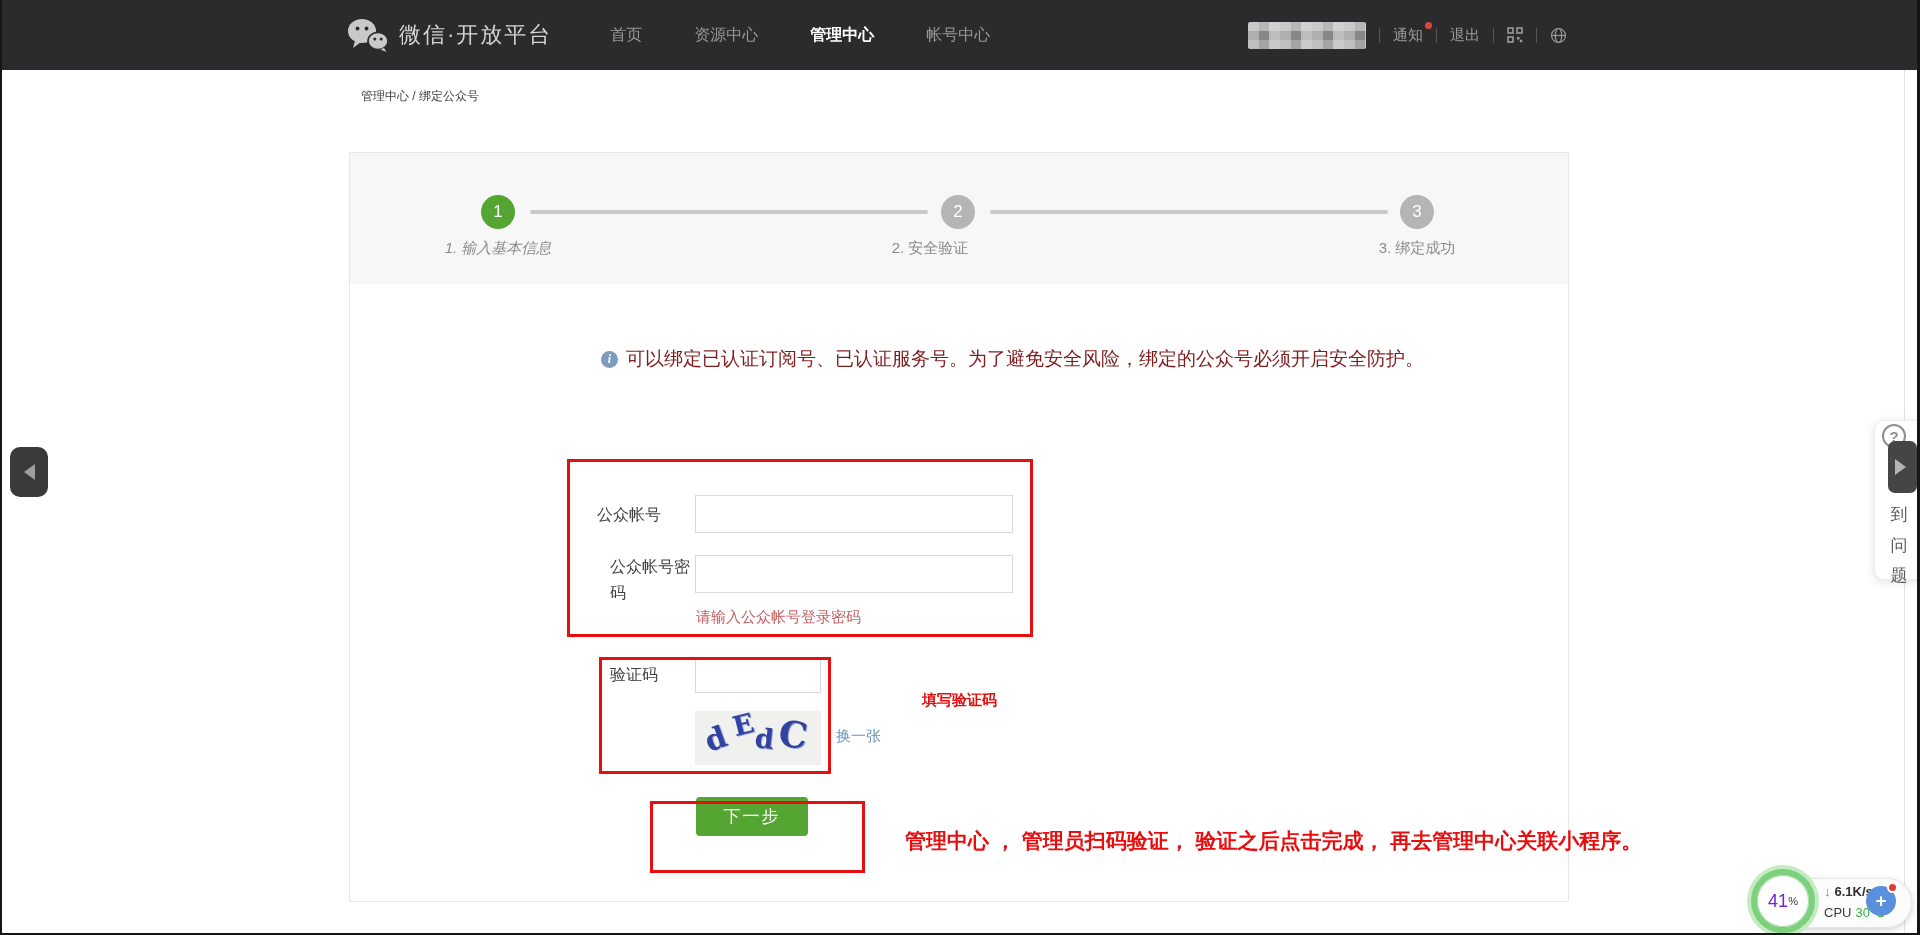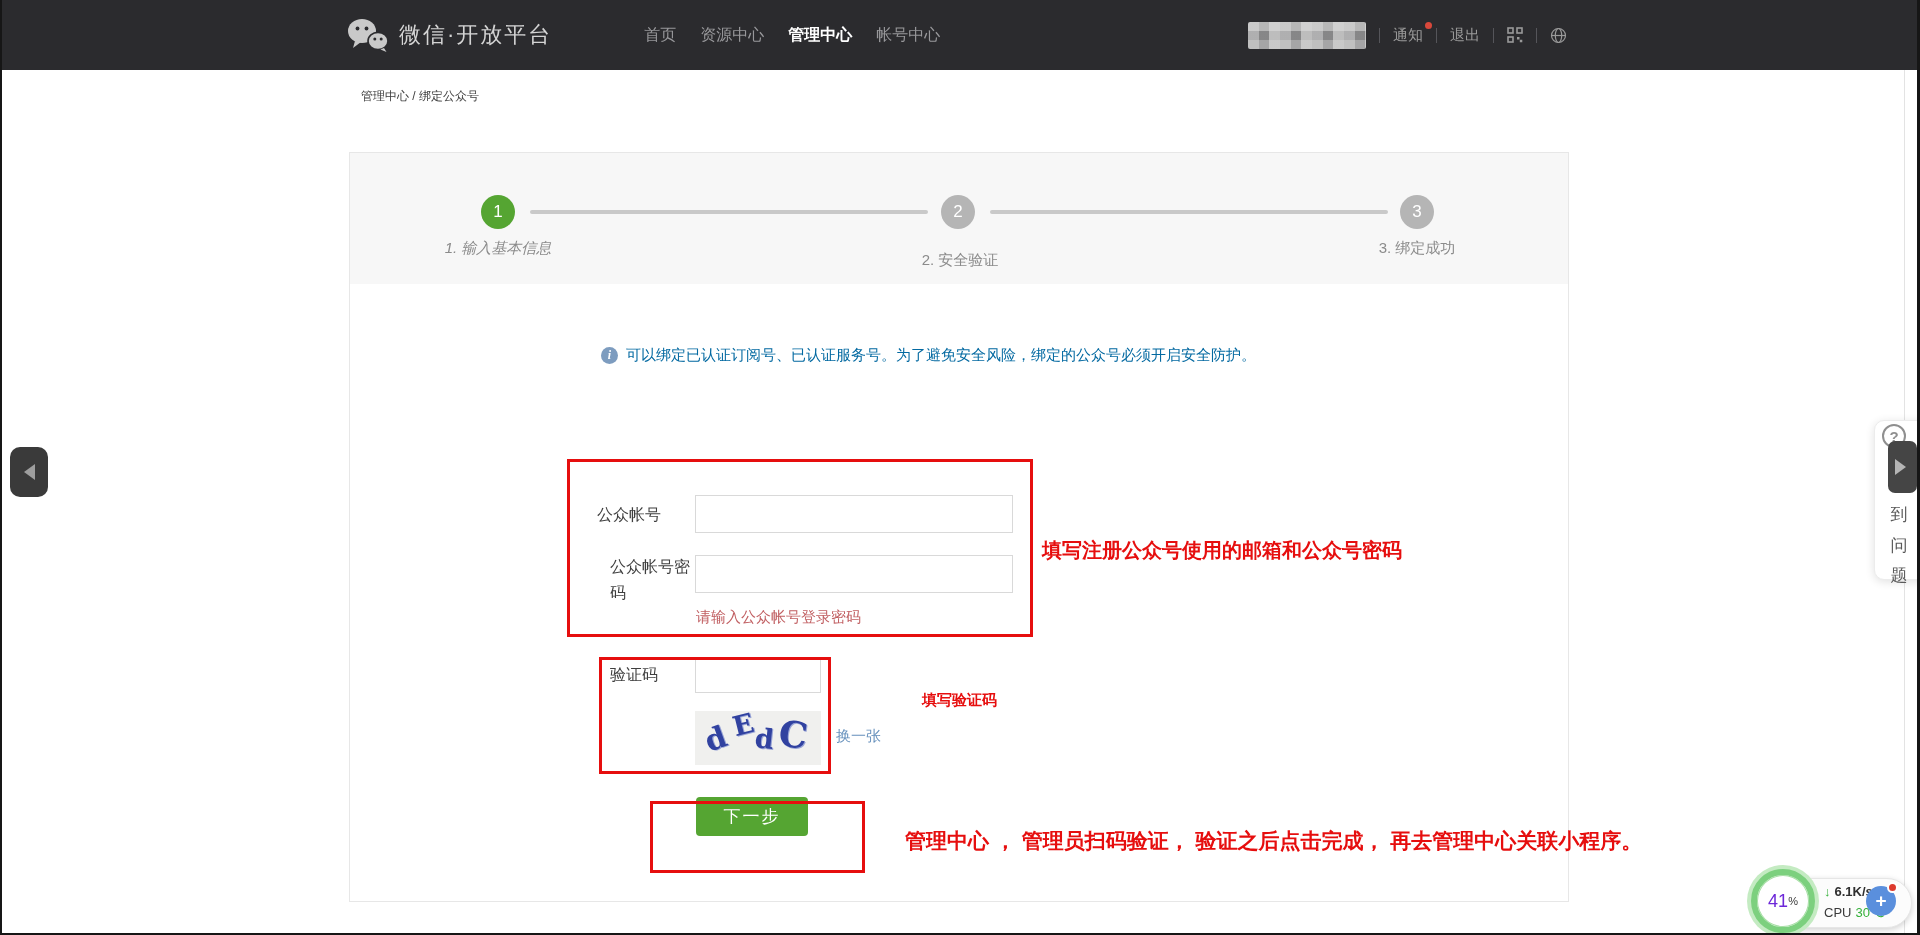--- a/index.html
+++ b/index.html
@@ -6,21 +6,21 @@
   html,body { width:1920px; height:935px; }
   body { font-family:"Liberation Sans","DejaVu Sans",sans-serif; background:#fff; }
   .page { position:relative; width:1920px; height:935px; background:#fff; overflow:hidden;
           border-left:2px solid #161616; border-right:3px solid #161616; border-bottom:2px solid #161616; }
 
   
   .topbar { position:absolute; left:0; top:0; width:100%; height:70px; background:#2b2b2e; }
   .topbar-inner { position:relative; width:1220px; height:70px; margin-left:345px; display:flex; align-items:center; }
   .logo { display:flex; align-items:center; margin-right:10px; }
   .brand { color:#d4d4d4; font-size:22px; letter-spacing:2px; white-space:nowrap; }
-  .topnav { display:flex; align-items:center; margin-left:92px; gap:24px; }
+  .topnav { display:flex; align-items:center; margin-left:58px; gap:52px; }
   .nav-item { color:#98989b; font-size:16px; text-decoration:none; cursor:pointer; white-space:nowrap; }
   .nav-item.active { color:#ffffff; font-weight:bold; }
   .topbar-right { margin-left:auto; display:flex; align-items:center; gap:13px;padding-left:25px; }
   .user-blur { width:118px; height:27px; border-radius:2px; opacity:.85;
       background:
         repeating-linear-gradient(90deg, rgba(195,195,195,.95) 0 11px, rgba(138,138,138,.95) 11px 21px, rgba(214,214,214,.95) 21px 32px),
         repeating-linear-gradient(0deg, #b5b5b5 0 9px, #8f8f8f 9px 18px, #cccccc 18px 27px);
       background-blend-mode:overlay; }
   .hsep { width:1px; height:15px; background:#55555a; }
   .hlink { color:#9a9a9a; font-size:15px; cursor:pointer; white-space:nowrap; position:relative; }
@@ -35,27 +35,27 @@
   .panel { position:absolute; left:347px; top:152px; width:1220px; height:750px; background:#fff; border:1px solid #e7e7e7; }
   .stepper { position:absolute; left:0; top:0; width:100%; height:131px; background:#f7f7f7; }
   .step-circle { position:absolute; top:42px; width:34px; height:34px; border-radius:50%;
                  color:#fff; font-size:17px; display:flex; align-items:center; justify-content:center; }
   .step-circle.done { background:#55a532; }
   .step-circle.todo { background:#b5b5b5; }
   .sc1 { left:131px; } .sc2 { left:591px; } .sc3 { left:1050px; }
   .step-line { position:absolute; top:57px; height:4px; background:#c9c9c9; border-radius:2px; }
   .sl1 { left:180px; width:398px; } .sl2 { left:640px; width:398px; }
   .step-label { position:absolute; top:86px; width:220px; text-align:center; font-size:15px; color:#8b8b8b; }
-  .stl1 { left:38px;font-style:italic; } .stl2 { left:500px;margin-top:12px; } .stl3 { left:957px; }
+  .stl1 { left:38px;font-style:italic; } .stl2 { left:470px; } .stl3 { left:957px; }
 
   .info-row { position:absolute; left:251px; top:193px; display:flex; align-items:center; gap:8px; }
   .info-icon { width:17px; height:17px; border-radius:50%; background:#7d9cbf; color:#fff;
                font-family:"Liberation Serif","DejaVu Serif",serif; font-style:italic; font-size:12px; font-weight:bold;
                display:flex; align-items:center; justify-content:center; flex:0 0 auto; }
-  .info-text { font-size:15px; color:#0369a1; }
+  .info-text { font-size:19px; color:#7f1d1d; }
 
   .f-label { position:absolute; font-size:16px; color:#3f3f3f; line-height:26px; }
   .lbl-account { left:247px; top:349px; width:90px; }
   .lbl-password { left:260px; top:401px; width:88px; }
   .lbl-captcha { left:260px; top:509px; width:90px; }
   .f-input { position:absolute; border:1px solid #d9d9d9; background:#fff; outline:none; font-size:15px; padding:0 8px; color:#333; }
   .inp-account { left:345px; top:342px; width:318px; height:38px; }
   .inp-password { left:345px; top:402px; width:318px; height:38px; }
   .inp-captcha { left:345px; top:504px; width:126px; height:36px; }
   .f-error { position:absolute; left:346px; top:455px; font-size:15px; color:#c15f62; }
@@ -211,21 +211,20 @@
       <span class="cc3">C</span>
     </div>
     <a class="captcha-refresh">换一张</a>
 
     <button class="next-btn">下一步</button>
   </section>
 
   <div class="red-box rb1"></div>
   <div class="red-box rb2"></div>
   <div class="red-box rb3"></div>
-  <div class="red-note rn1">填写注册公众号使用的邮箱和公众号密码</div>
   <div class="red-note rn2">填写验证码</div>
   <div class="red-note rn3">管理中心 ， 管理员扫码验证， 验证之后点击完成， 再去管理中心关联小程序。</div>
 
   <div class="left-handle">
     <i class="tri-left"></i>
   </div>
 
   <div class="scroll-edge"></div>
 
   <div class="help-card"></div>

